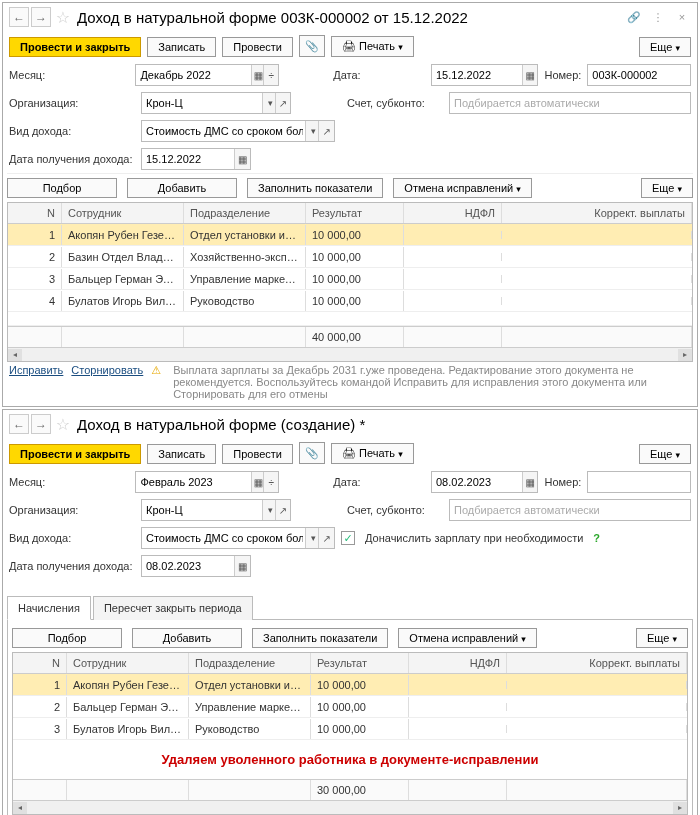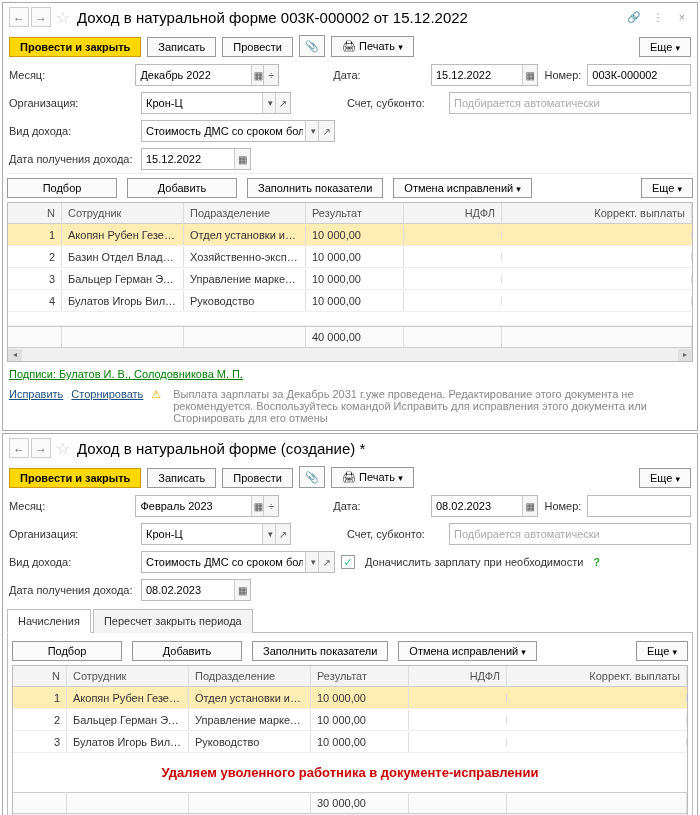--- a/index.html
+++ b/index.html
@@ -35,21 +35,21 @@
   .col-res { width: 98px; }
   .col-ndfl { width: 98px; text-align: right; }
   .col-corr { flex: 1; text-align: right; }
   .tr { display: flex; border-bottom: 1px solid #eee; height: 22px; align-items: center; }
   .tr-sel { background: #ffedb3; }
   .tfoot { display: flex; border-top: 1px solid #ccc; background: #fafafa; }
   .link-green { color: #008000; text-decoration: underline; cursor: pointer; }
   .link-blue { color: #1a4d80; text-decoration: underline; cursor: pointer; }
   .footer-text { color: #888; font-size: 11px; }
   .warning-icon { color: #e6a800; margin-right: 4px; }
-  .tabs { display: flex; border-bottom: 1px solid #bbb; margin-top: 4px; }
+  .tabs { display: flex; border-bottom: 1px solid #bbb; margin-top: 15px; }
   .tab { padding: 5px 10px; border: 1px solid #bbb; border-bottom: none; margin-right: 2px; background: #f4f4f4; cursor: pointer; font-size: 11px; position: relative; top: 1px; }
   .tab-active { background: #fff; border-bottom: 1px solid #fff; }
   .red-note { color: #c00; font-weight: bold; text-align: center; padding: 12px 0; font-size: 13px; }
   .scrollbar { height: 14px; border-top: 1px solid #ccc; background: #f0f0f0; display: flex; align-items: center; }
   .sb-arrow { width: 14px; height: 12px; background: #e0e0e0; display: flex; align-items: center; justify-content: center; font-size: 8px; color: #666; cursor: pointer; }
   .sb-track { flex: 1; height: 12px; }
   .checkbox { width: 14px; height: 14px; border: 1px solid #999; display: inline-flex; align-items: center; justify-content: center; background: #fff; margin-right: 4px; }
   .check-mark { color: #2b7; font-size: 11px; }
   .help-icon { color: #2ba72b; font-weight: bold; margin-left: 4px; cursor: pointer; }
   .placeholder { color: #aaa; }
@@ -190,23 +190,20 @@
       <span class="td col-ndfl"></span>
         <span class="td col-corr"></span>
     </div>
     <div class="scrollbar">
       <span class="sb-arrow">◂</span>
       <span class="sb-track"></span>
       <span class="sb-arrow">▸</span>
     </div>
   </div>
 
-  <div style="padding:6px 2px">
-    <span class="link-green"><span>Подписи:</span> <span>Булатов И. В., Солодовникова М. П.</span></span>
-  </div>
 
   <div style="display:flex;padding:2px;gap:8px;align-items:flex-start">
     <span class="link-blue">Исправить</span>
     <span class="link-blue">Сторнировать</span>
     <span class="warning-icon">⚠</span>
     <span class="footer-text" style="flex:1">Выплата зарплаты за Декабрь 2031 г.уже проведена. Редактирование этого документа не рекомендуется. Воспользуйтесь командой Исправить для исправления этого документа или Сторнировать для его отмены</span>
   </div>
 </div>
 
 <div class="window">

